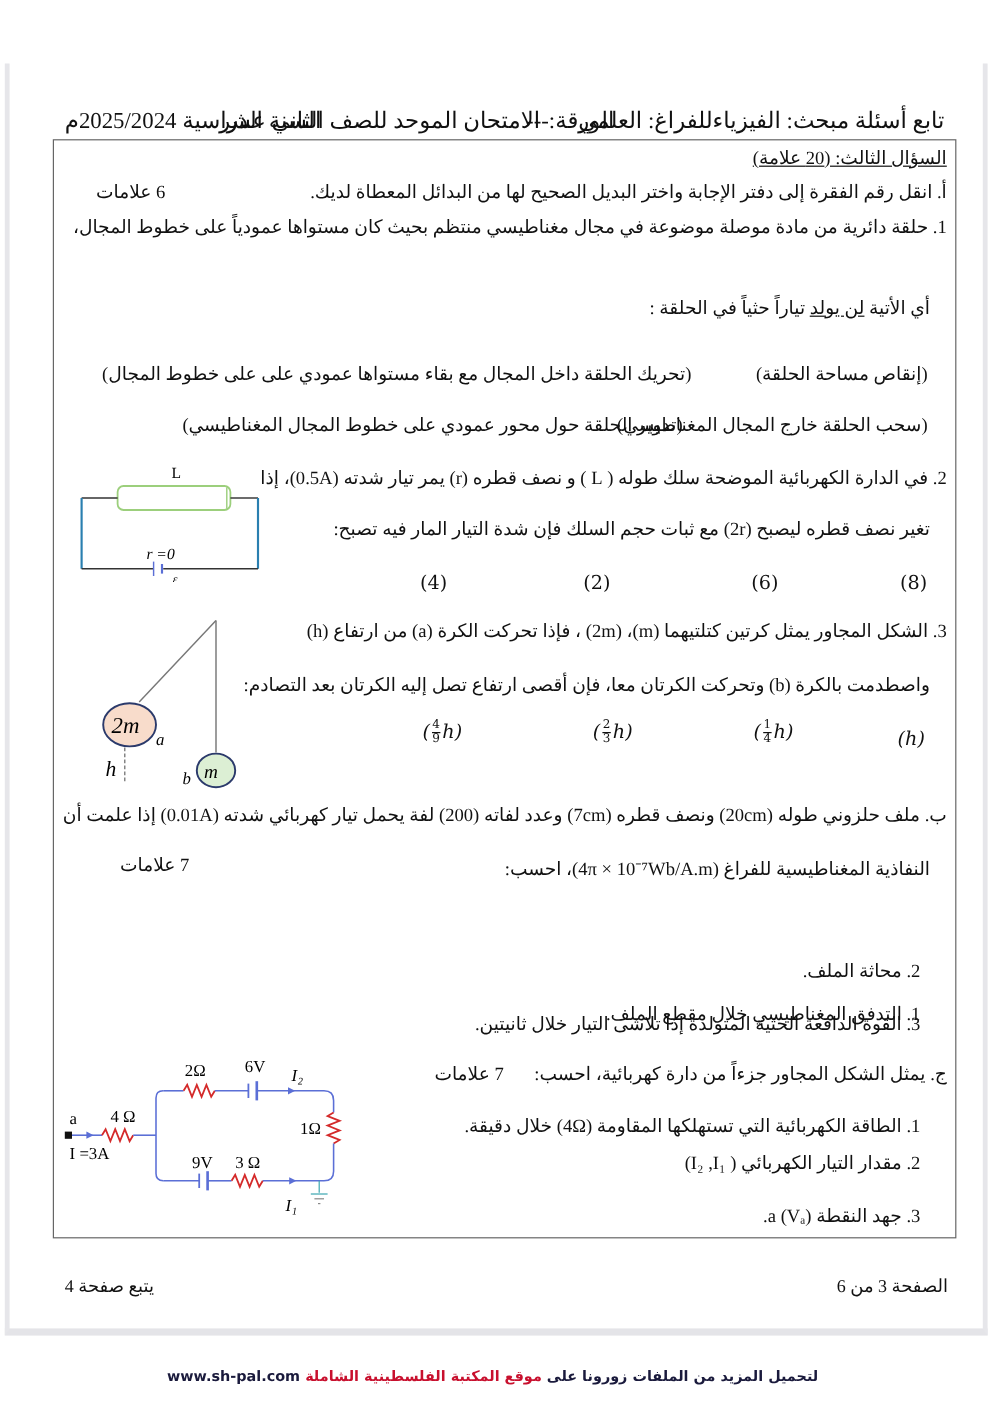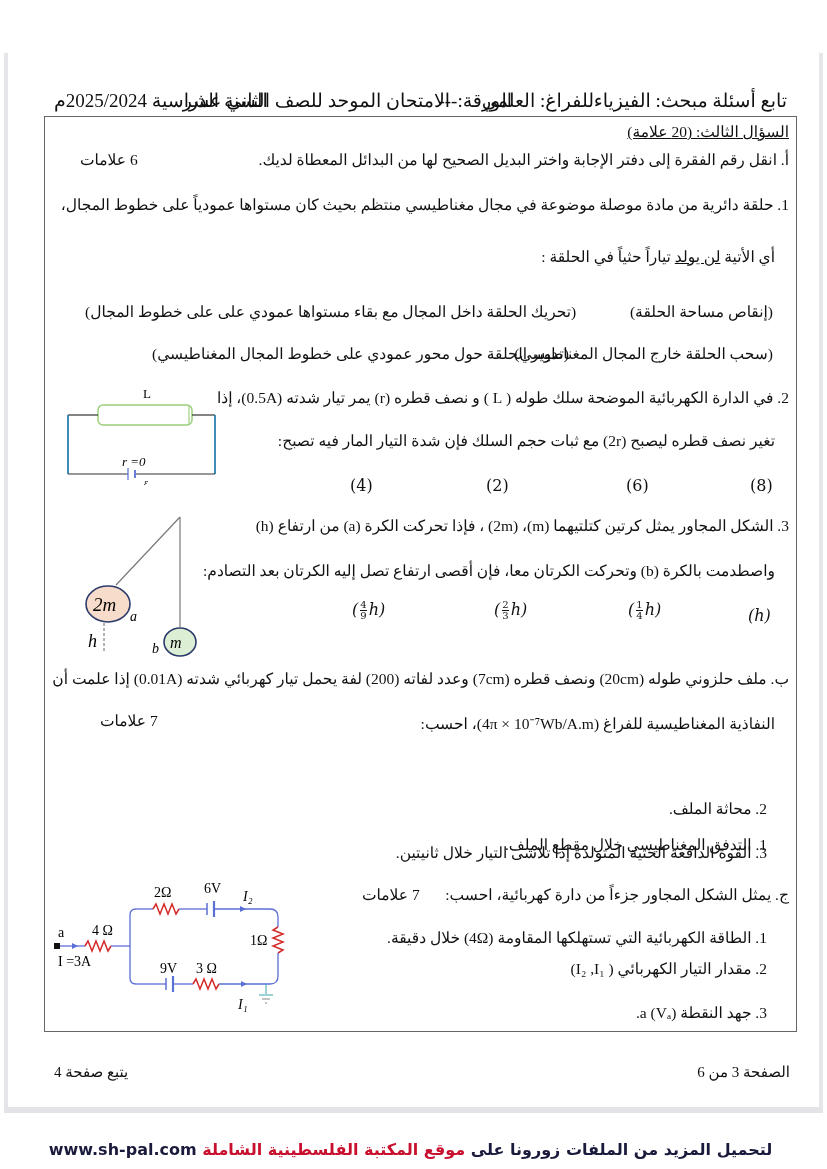--- a/index.html
+++ b/index.html
@@ -13,21 +13,21 @@
   .rtl { direction: rtl; unicode-bidi: plaintext; }
   .hdr { font-family: "Liberation Serif", serif; font-size: 19px; top: 89px; }
   .box { position: absolute; left: 44px; top: 116px; width: 753px; height: 916px; border: 1.3px solid #666; }
   .t { font-family: "Liberation Serif", serif; font-size: 15.5px; }
   .u { text-decoration: underline; }
   .math { font-family: "DejaVu Serif", serif; font-style: italic; font-size: 14px; }
   .frac { display: inline-flex; flex-direction: column; align-items: center; font-size: 10px; line-height: 10px; vertical-align: middle; font-style: normal; margin: 0 2px; }
   .frac span:first-child { border-bottom: 1px solid #111; }
   .opt { font-family: "DejaVu Serif", serif; font-size: 16px; }
   .footer-text { font-family: "Liberation Serif", serif; font-size: 15px; top: 1063px; }
-  .banner { position: absolute; top: 1140px; left: 0; width: 821px; text-align: center; font-family: "DejaVu Sans", sans-serif; font-weight: bold; font-size: 16px; direction: rtl; }
+  .banner { position: absolute; top: 1140px; left: 0; width: 821px; text-align: center; font-family: "DejaVu Sans", sans-serif; font-weight: bold; font-size: 12px; direction: rtl; }
   .banner .dark { color: #1a1a3c; }
   .banner .red { color: #c8102e; }
   .banner .url { color: #1a1a3c; direction: ltr; unicode-bidi: embed; }
   svg text { font-family: "Liberation Serif", serif; }
 </style>
 </head>
 <body>
 
 <div class="sheet"></div>
 
@@ -37,21 +37,21 @@
 <div class="abs hdr rtl" style="right:377px;">الامتحان الموحد للصف الثاني عشر</div>
 <div class="abs hdr rtl" style="left:54px;">السنة الدراسية 2025/2024م</div>
 
 <div class="box"></div>
 
 <div class="abs t rtl u" style="right:38px; top:123px;">السؤال الثالث: (20 علامة)</div>
 
 <div class="abs t rtl" style="right:38px; top:151px;">أ. انقل رقم الفقرة إلى دفتر الإجابة واختر البديل الصحيح لها من البدائل المعطاة لديك.</div>
 <div class="abs t rtl" style="left:80px; top:151px;">6 علامات</div>
 
-<div class="abs t rtl" style="right:38px; top:196px;">1. حلقة دائرية من مادة موصلة موضوعة في مجال مغناطيسي منتظم بحيث كان مستواها عمودياً على خطوط المجال،</div>
+<div class="abs t rtl" style="right:38px; top:180px;">1. حلقة دائرية من مادة موصلة موضوعة في مجال مغناطيسي منتظم بحيث كان مستواها عمودياً على خطوط المجال،</div>
 <div class="abs t rtl" style="right:52px; top:248px;">
   <span>أي الأتية </span><span class="u">لن يولد</span><span> تياراً حثياً في الحلقة :</span>
 </div>
 <div class="abs t rtl" style="right:54px; top:303px;">(إنقاص مساحة الحلقة)</div>
 <div class="abs t rtl" style="left:85px; top:303px;">(تحريك الحلقة داخل المجال مع بقاء مستواها عمودي على على خطوط المجال)</div>
 <div class="abs t rtl" style="right:54px; top:345px;">(سحب الحلقة خارج المجال المغناطيسي)</div>
 <div class="abs t rtl" style="left:152px; top:345px;">(تدوير الحلقة حول محور عمودي على خطوط المجال المغناطيسي)</div>
 
 <div class="abs t rtl" style="right:38px; top:389px;">2. في الدارة الكهربائية الموضحة سلك طوله ( L ) و نصف قطره (r) يمر تيار شدته (0.5A)، إذا</div>
 <div class="abs t rtl" style="right:52px; top:432px;">تغير نصف قطره ليصبح (2r) مع ثبات حجم السلك فإن شدة التيار المار فيه تصبح:</div>

